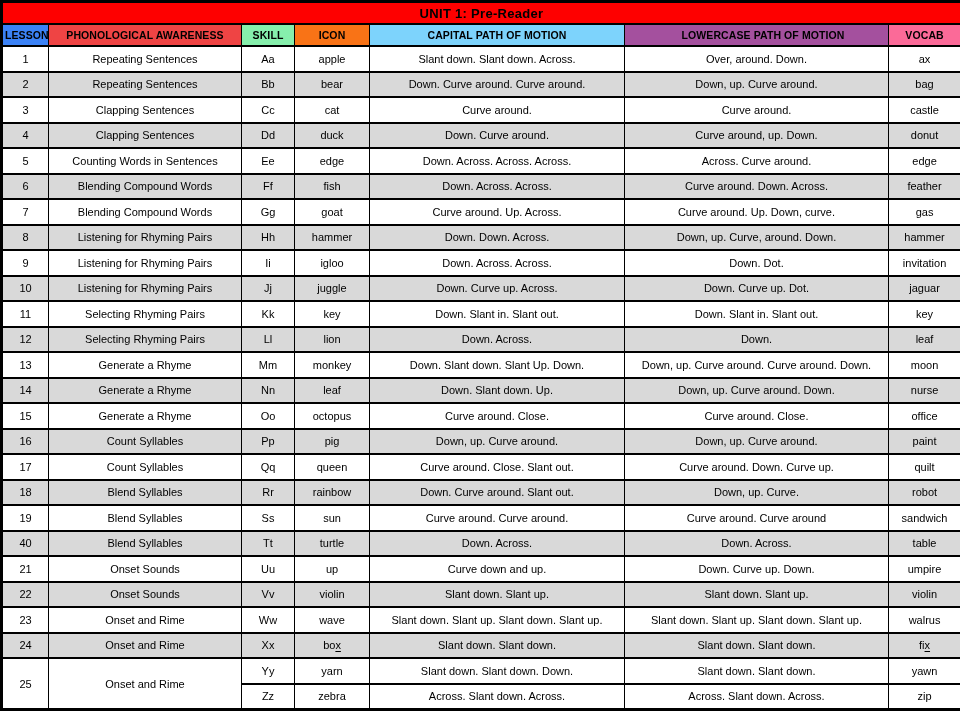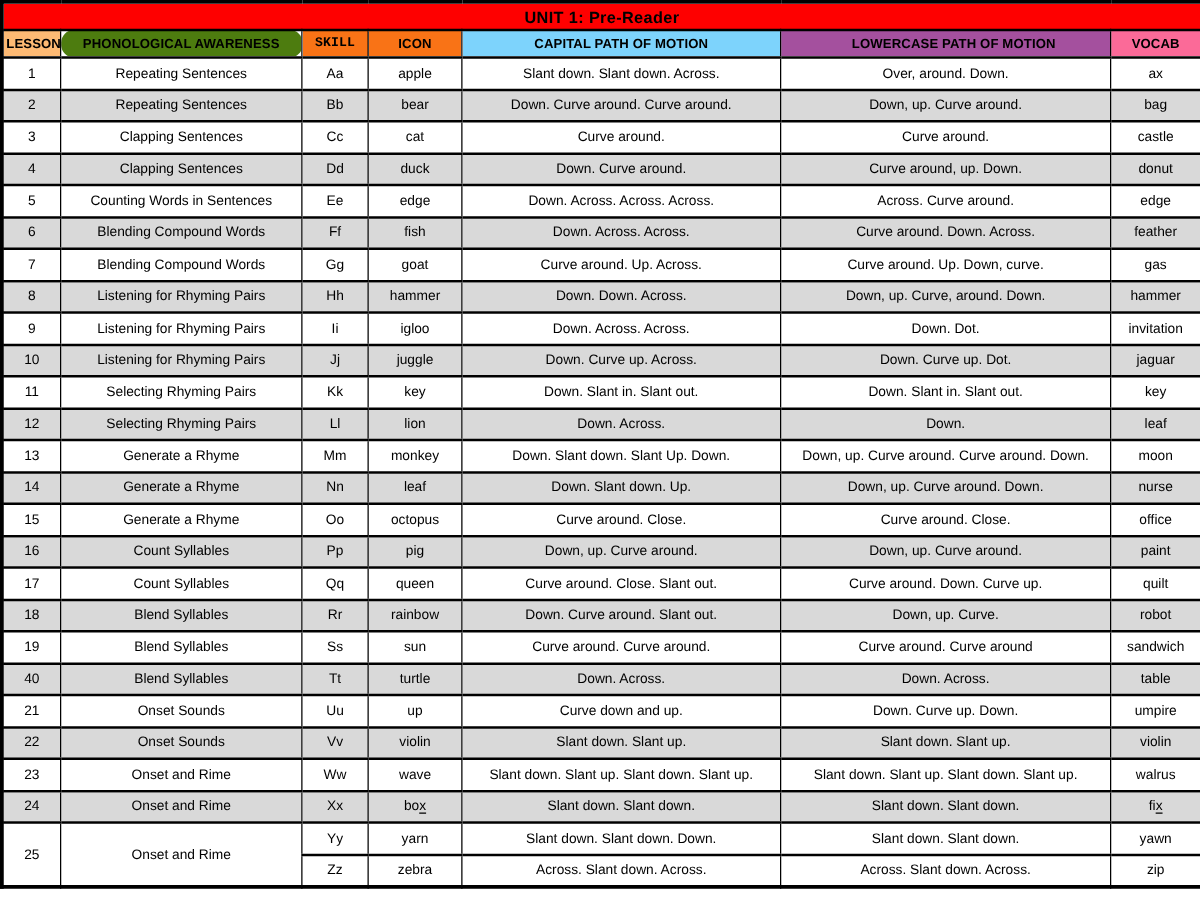--- a/index.html
+++ b/index.html
@@ -76,23 +76,23 @@
       <col class="c-icon">
       <col class="c-capital">
       <col class="c-lowercase">
       <col class="c-vocab">
     </colgroup>
     <thead>
       <tr class="title-row">
         <th colspan="7" id="unit-title" style="background: rgb(254, 0, 0); color: rgb(0, 0, 0);">UNIT 1: Pre-Reader</th>
       </tr>
       <tr class="header-row" id="header-row">
-          <th style="background: #fdba74; text-align: right;">LESSON</th>
-          <th style="background: #4d7c0f; border-radius: 10px;">PHONOLOGICAL AWARENESS</th>
-          <th style="background: #f97316; font-family: Liberation Mono, monospace;">SKILL</th>
+          <th style="background: #3b82f6; text-align: right;">LESSON</th>
+          <th style="background: #ef4444;">PHONOLOGICAL AWARENESS</th>
+          <th style="background: #86efac;">SKILL</th>
           <th style="background: #f97316;">ICON</th>
           <th style="background: #7dd3fc;">CAPITAL PATH OF MOTION</th>
           <th style="background: rgb(164, 80, 158); padding-left: 15px;">LOWERCASE PATH OF MOTION</th>
           <th style="background: rgb(251, 106, 152);">VOCAB</th>
         </tr>
     </thead>
     <tbody id="table-body">
         <tr>
           <td>1</td>
           <td>Repeating Sentences</td>

